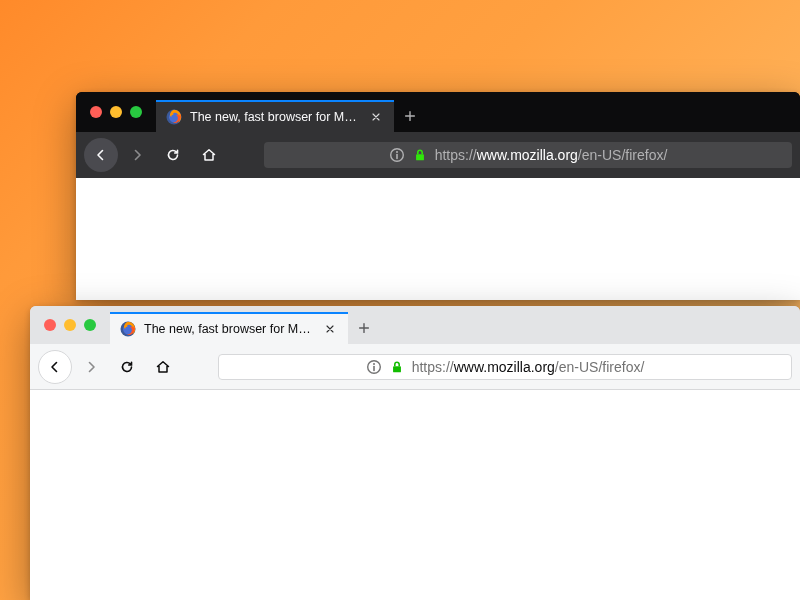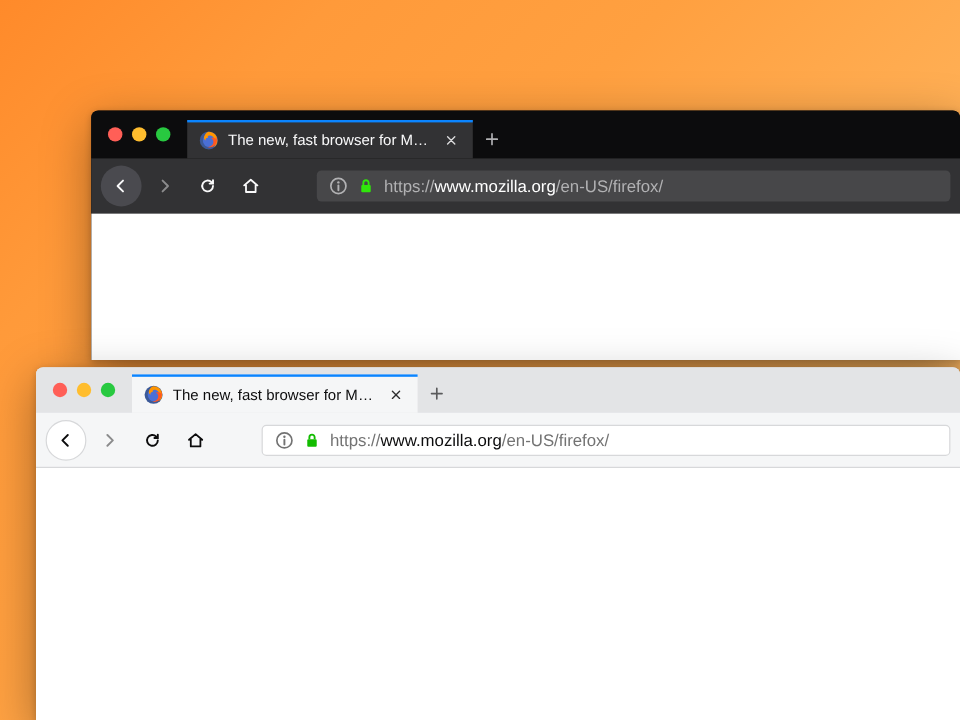--- a/index.html
+++ b/index.html
@@ -48,21 +48,21 @@
   .tbtn { width:34px; height:34px; display:flex; align-items:center; justify-content:center; border-radius:4px; }
   .dark .tbtn { color:#f9f9fa; }
   .light .tbtn { color:#0c0c0d; }
   .tbtn.disabled { opacity:.45; }
   .tbtn.circ { border-radius:50%; }
   .dark .tbtn.back { background:#4a4a4f; }
   .light .tbtn.back { background:#fff; border:1px solid #d7d8da; }
 
   .urlbar {
     flex:1; height:26px; border-radius:4px; display:flex; align-items:center;
-    padding:0 10px; gap:8px; font-size:14px; margin-left:36px;
+    padding:0 10px; gap:8px; font-size:14px; margin-left:36px;justify-content:center;
   }
   .dark .urlbar { background:#474749; color:#b1b1b3; }
   .light .urlbar { background:#fff; border:1px solid #d7d8da; color:#737373; }
   .url-host { color:inherit; }
   .dark .url-host .strong { color:#fff; }
   .light .url-host .strong { color:#0c0c0d; }
   .info-i { width:16px; height:16px; }
   .lock { width:14px; height:14px; }
   svg { display:block; }
 </style>

